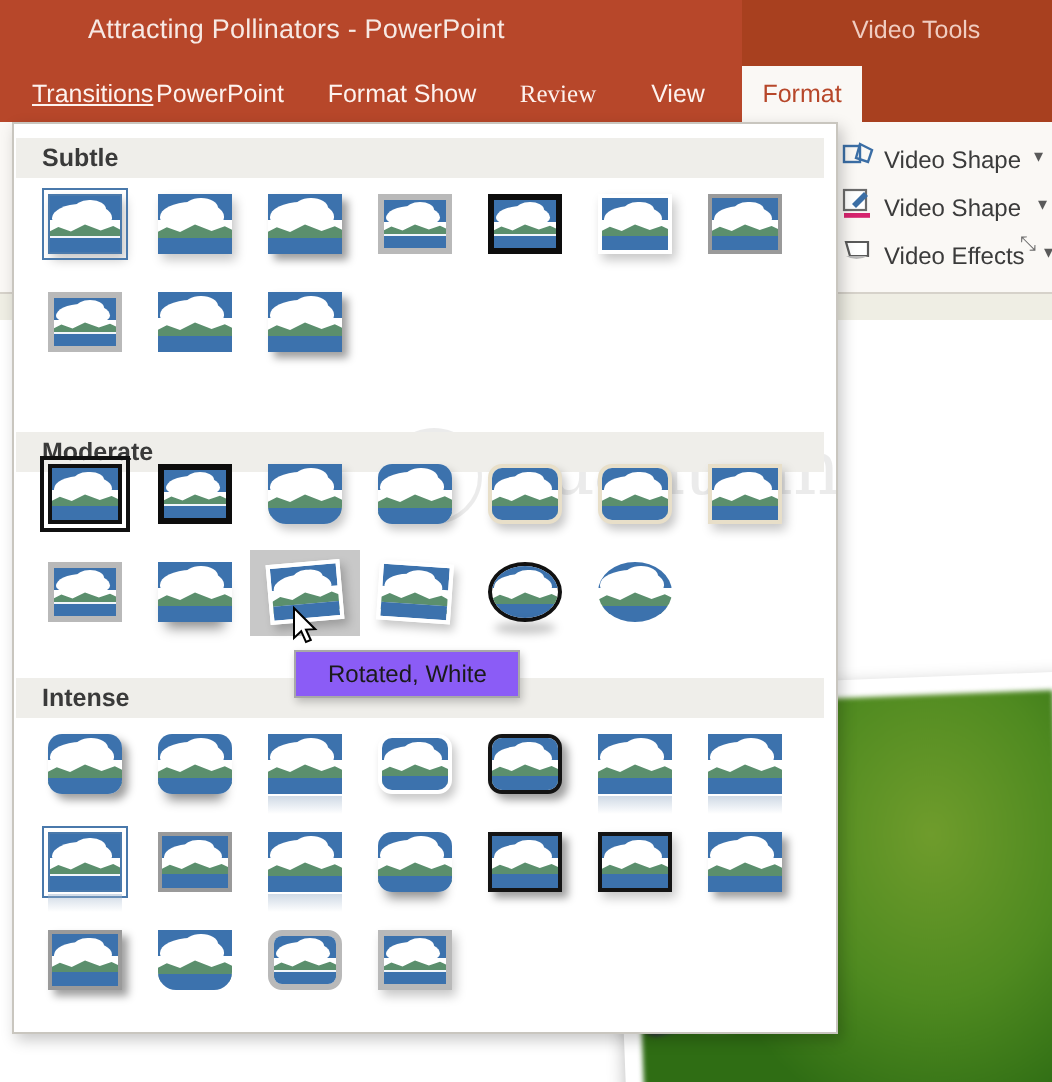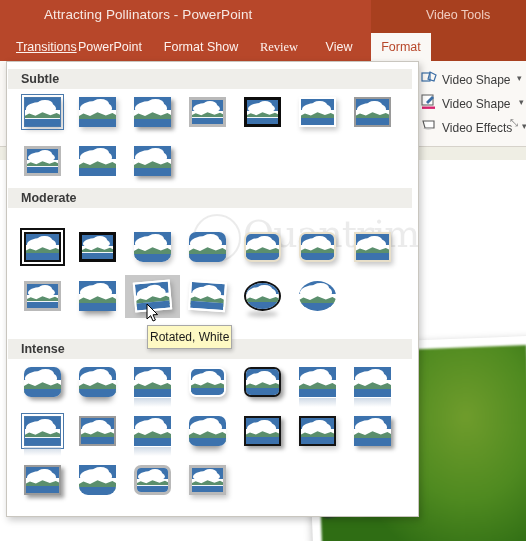--- a/index.html
+++ b/index.html
@@ -166,22 +166,22 @@
     font-size:38px;color:#4a4a4a;font-family:"DejaVu Serif", serif;
     letter-spacing:-1px;white-space:nowrap;
   }
   #wm-logo{
     position:absolute;left:2px;top:6px;width:44px;height:44px;
     border:2px solid #4a4a4a;border-radius:50%;
   }
   
   #tooltip{
     position:absolute;left:147px;top:325px;
-    background:#fef9c3;border:1px solid #a8a8a8;
-    padding:4px 2px;font-size:12px;color:#1a1a1a;white-space:nowrap;
+    background:#8b5cf6;border:1px solid #a8a8a8;
+    padding:4px 16px;font-size:12px;color:#1a1a1a;white-space:nowrap;
     box-shadow:1px 2px 4px rgba(0,0,0,.22);
   }
   
   #cursor{position:absolute;left:146px;top:303px;width:13px;height:20px;}
 </style>
 </head>
 <body>
 
 <div id="slide-area">
   <div id="slide-canvas">
@@ -348,21 +348,21 @@
     <div class="thumb-cell" style="left: 118px; top: 78px;">
       <div class="chip f-none sh-drop">
         <span class="sky"></span>
         <span class="cloud2"></span>
         <span class="cloud"></span>
         <span class="hill-g"></span>
         <span class="wline"></span>
         <span class="hill-b"></span>
       </div>
     </div>
-    <div class="group-header" style="top: 126px;">Moderate</div>
+    <div class="group-header" style="top: 154px;">Moderate</div>
     <div class="thumb-cell" style="left: 8px; top: 164px;">
       <div class="chip f-dblbk">
         <span class="sky"></span>
         <span class="cloud2"></span>
         <span class="cloud"></span>
         <span class="hill-g"></span>
         <span class="wline"></span>
         <span class="hill-b"></span>
       </div>
     </div>

